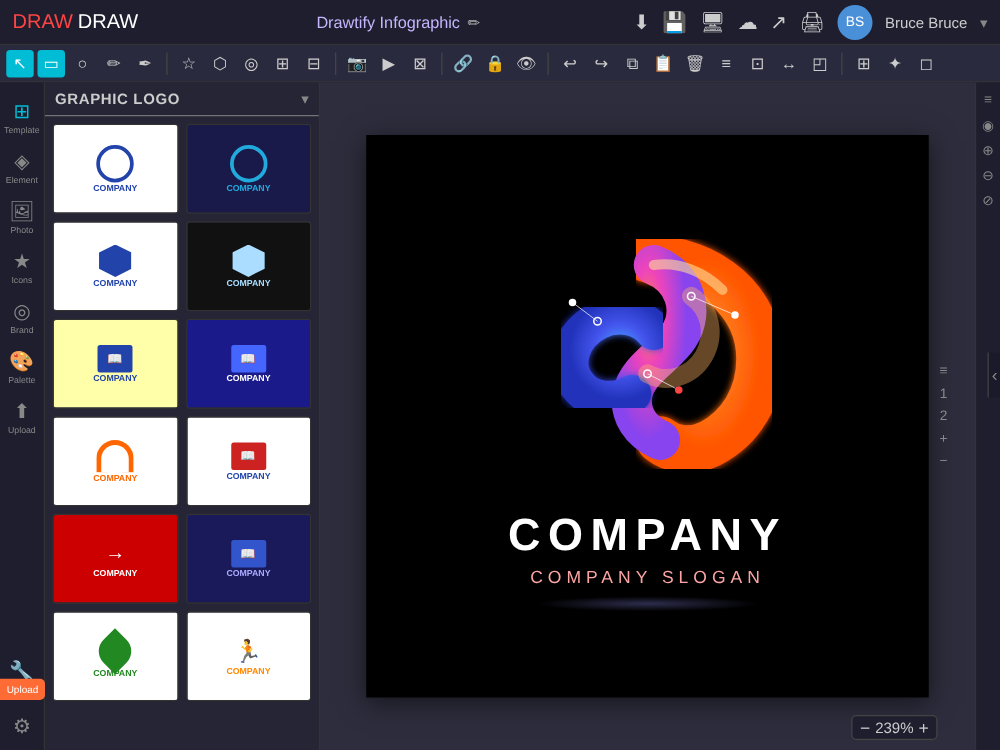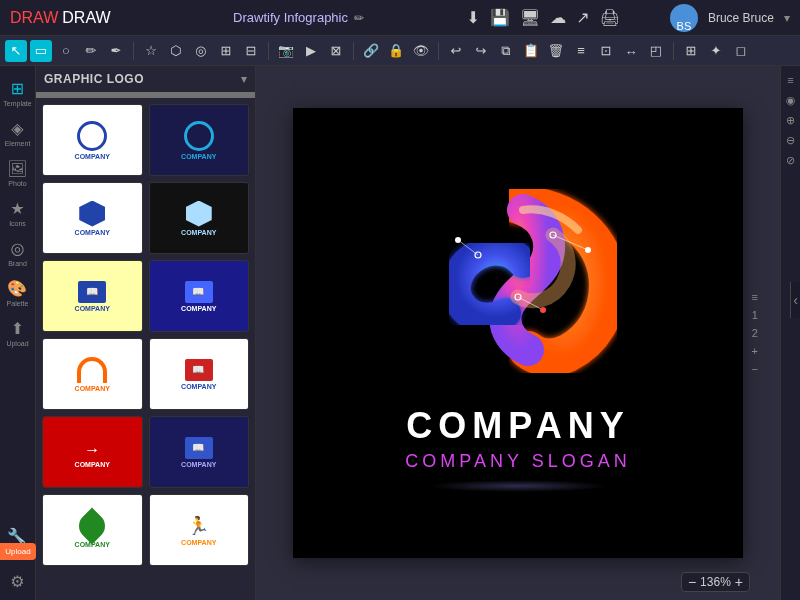--- a/index.html
+++ b/index.html
@@ -41,25 +41,24 @@
       color: #ccc;
       font-size: 16px;
       cursor: pointer;
     }
     .user-avatar {
       width: 28px;
       height: 28px;
       border-radius: 50%;
       background: #4a90d9;
       display: flex;
-      align-items: flex-end;
+      align-items: center;
       justify-content: center;
       color: white;
       font-size: 11px;
-      margin-left: 40px;
     }
     .user-name { color: #ccc; font-size: 12px; }
 
     
     #toolbar2 {
       height: 30px;
       background: #2a2a3e;
       display: flex;
       align-items: center;
       padding: 0 5px;
@@ -138,21 +137,21 @@
       padding: 4px 8px;
       color: #ccc;
       font-size: 12px;
       outline: none;
     }
     #category-header {
       display: flex;
       align-items: flex-end;
       justify-content: space-between;
       padding: 6px 8px;
-      border-bottom: 6px solid #737373;
+      border-bottom: 1px solid #737373;
     }
     #category-title {
       font-size: 12px;
       font-weight: bold;
       color: #ccc;
       text-transform: uppercase;
       letter-spacing: 0.5px;
     }
     #template-grid {
       flex: 1;
@@ -214,22 +213,22 @@
       position: relative;
     }
     #company-name {
       color: white;
       font-size: 36px;
       font-weight: bold;
       letter-spacing: 6px;
       margin-top: 10px;
     }
     #company-slogan {
-      color: #d946ef;
-      font-size: 18px;
+      color: #fca5a5;
+      font-size: 14px;
       letter-spacing: 4px;
       margin-top: 4px;
     }
     #shadow-glow {
       width: 180px;
       height: 12px;
       background: radial-gradient(ellipse, rgba(150,150,255,0.3) 0%, transparent 70%);
       margin-top: 8px;
     }
 
@@ -593,21 +592,21 @@
     <div style="position:absolute;right:22px;top:50%;transform:translateY(-50%);display:flex;flex-direction:column;gap:6px;align-items:center;">
       <span style="color:#888;font-size:11px;cursor:pointer;">≡</span>
       <span style="color:#888;font-size:11px;cursor:pointer;">1</span>
       <span style="color:#888;font-size:11px;cursor:pointer;">2</span>
       <span style="color:#888;font-size:11px;cursor:pointer;">+</span>
       <span style="color:#888;font-size:11px;cursor:pointer;">−</span>
     </div>
 
     <div id="zoom-bar">
       <span class="zoom-btn">−</span>
-      <span>136%</span>
+      <span>239%</span>
       <span class="zoom-btn">+</span>
     </div>
   </div>
 
   <div id="right-sidebar">
     <span class="right-icon">≡</span>
     <span class="right-icon">◉</span>
     <span class="right-icon">⊕</span>
     <span class="right-icon">⊖</span>
     <span class="right-icon">⊘</span>

